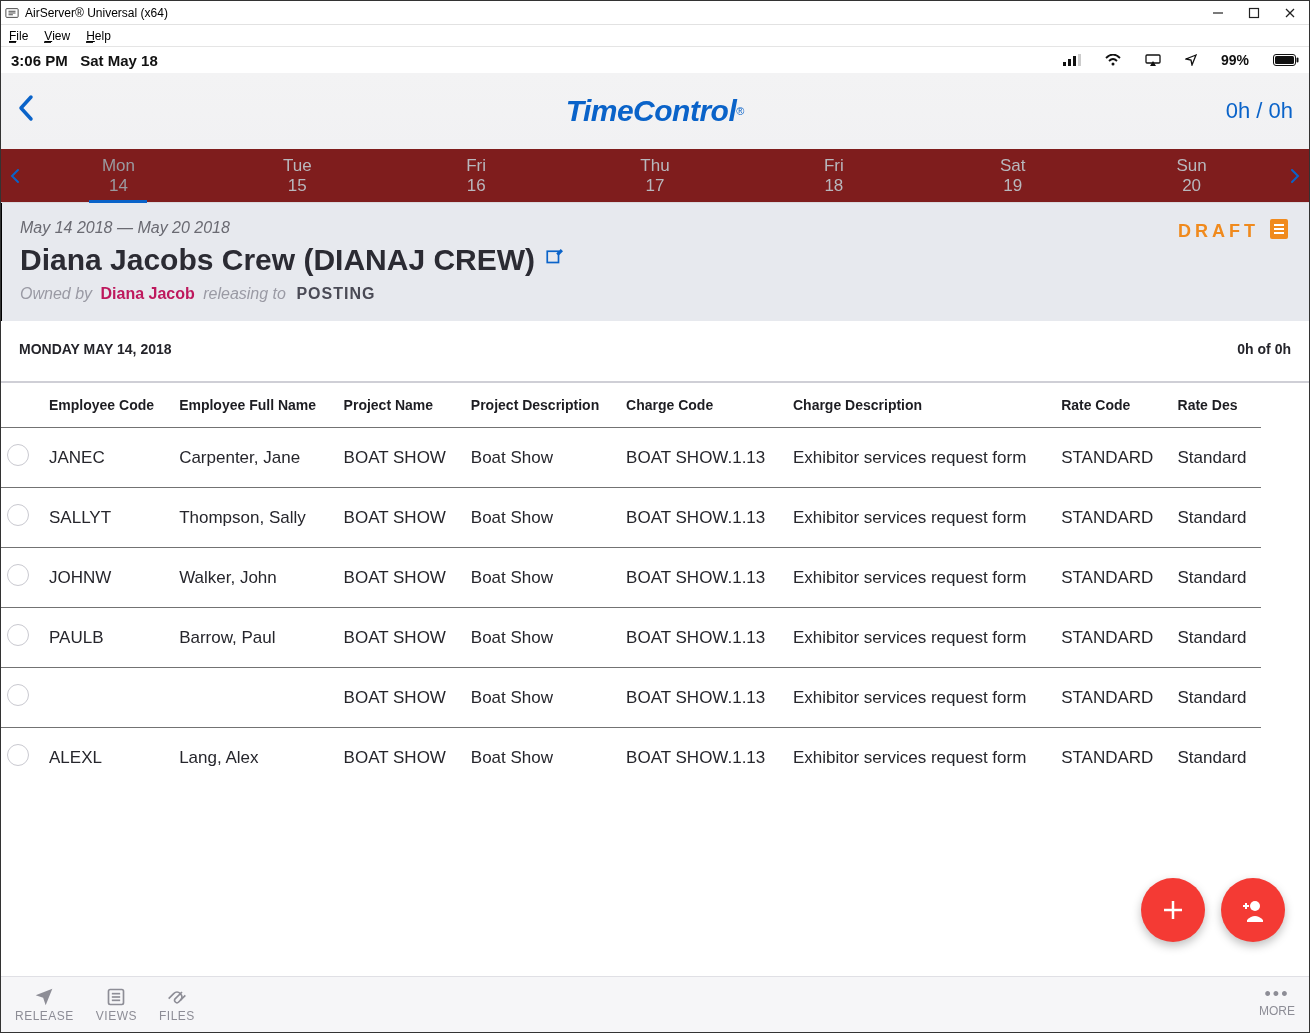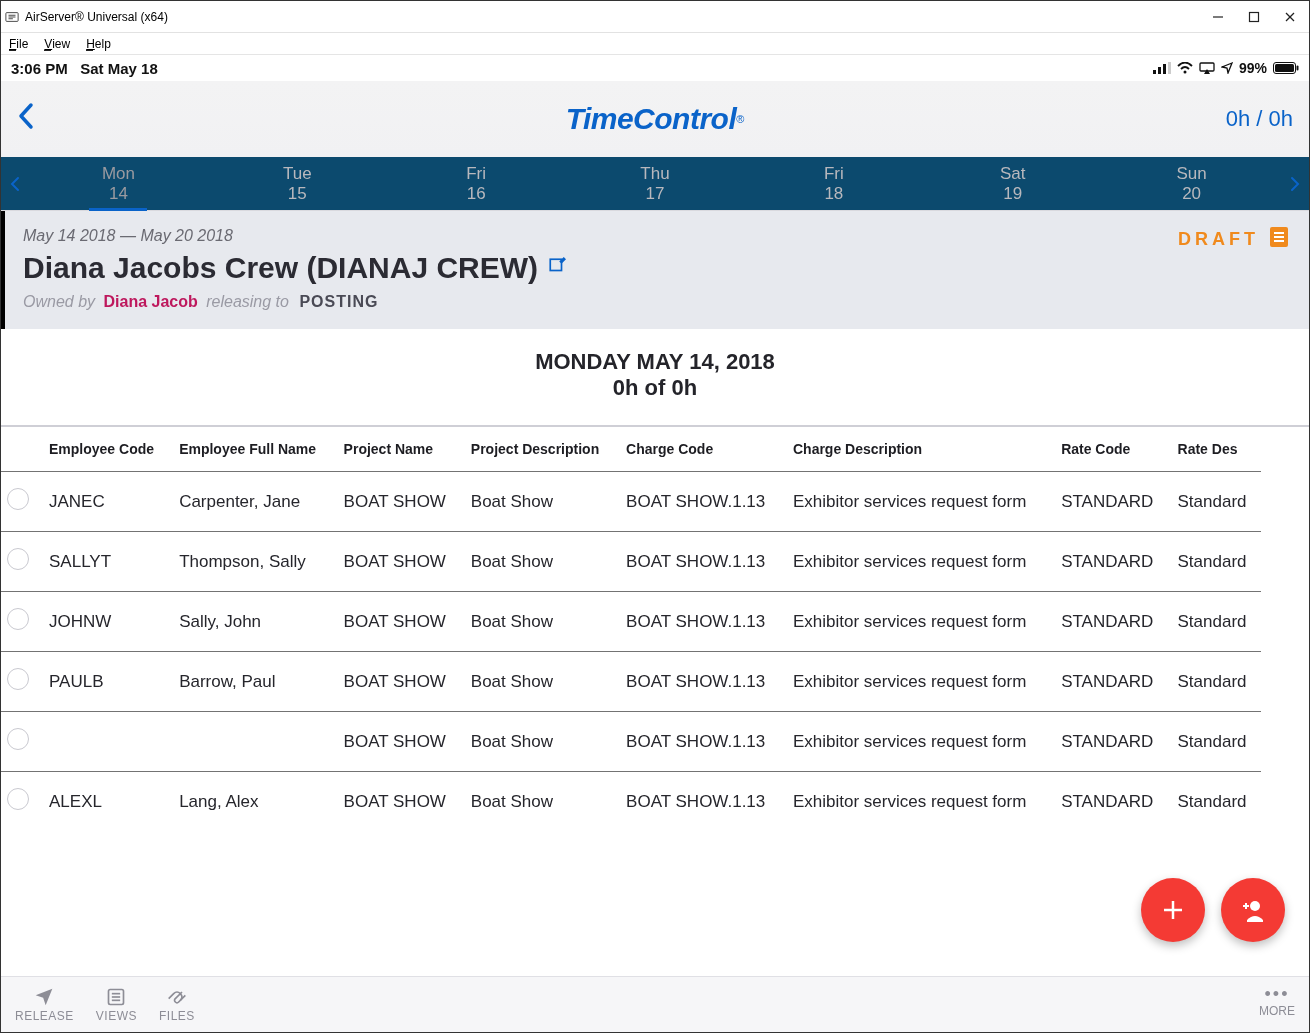--- a/index.html
+++ b/index.html
@@ -6,21 +6,21 @@
   body {
     font-family: -apple-system, BlinkMacSystemFont, "Segoe UI", Helvetica, Arial, sans-serif;
     width: 1310px;
     height: 1033px;
     background: #fff;
     overflow: hidden;
     border: 1px solid #333;
     position: relative;
   }
   .titlebar {
-    height: 32px;
+    height: 24px;
     background: #fff;
     display: flex;
     align-items: center;
     padding: 0 4px;
     font-size: 12px;
     border-bottom: 1px solid #e2e2e2;
     justify-content: space-between;
     text-align: right;
   }
   .titlebar .left { display:flex; align-items:center; gap:6px; }
@@ -41,65 +41,65 @@
   .menu-item { position:relative; }
   .menu-item::after { content:""; position:absolute; left:0; bottom:0; width:7px; border-bottom:1px solid #222;}
   .ios-status {
     height: 26px;
     display:flex; align-items:center; justify-content:space-between;
     padding: 0 10px;
     font-size: 15px;
     font-weight: 600;
     color:#111;
   }
-  .ios-status .right { display:flex; align-items:center; gap:6px; font-size:14px; }
+  .ios-status .right { display:flex; align-items:center; gap:24px; font-size:14px; }
   .wifi, .signal, .screencast, .location, .battery { display:inline-flex; }
   .app-header {
     height: 76px;
     background: linear-gradient(#f3f3f4,#f1f1f3);
     display:flex; align-items:center;
     position:relative;
     padding: 0 16px;
   }
   .back-chev { color:#0a63c9; font-size:30px; font-weight:600; }
   .app-title { position:absolute; left:50%; transform:translateX(-50%); }
   .app-title .tc { font-style: italic; font-weight: 800; font-size: 30px; color:#0a63c9; letter-spacing:-0.5px;}
   .app-title .r { font-size:11px; vertical-align: super; color:#0a63c9;}
   .hours-right { margin-left:auto; color:#0a63c9; font-size:22px; font-weight:500;}
   .week-strip {
     height: 54px;
-    background:#0c4a6e;
+    background:#7f1d1d;
     display:flex; align-items:stretch;
     border-bottom:1px solid #d9d9de;
     position:relative;
   }
   .week-nav { width:28px; display:flex; align-items:center; justify-content:center; color:#0a63c9; font-size:18px; }
   .days { flex:1; display:flex; }
   .day { flex:1; display:flex; flex-direction:column; align-items:center; justify-content:center; color:#b8b8bd; font-size:17px; line-height:1.15; cursor:pointer;}
   .day.selected { color:#9a9aa0; position:relative;}
   .day.selected::after { content:""; position:absolute; bottom:-1px; left:50%; transform:translateX(-50%); width:58px; height:3px; background:#0a63c9;}
   .sheet-header {
     background:#e7e9ee;
     padding: 16px 18px 18px 18px;
-    border-left: 4px solid #000000;
+    border-left: 1px solid #000000;
     position:relative;
   }
   .sheet-header .range { font-style: italic; color:#6a6a72; font-size:16px; margin-bottom:6px;}
   .sheet-header .title-row { display:flex; align-items:center; gap:10px;}
   .sheet-header h1 { font-size:30px; font-weight:700; color:#2b2b33;}
   .edit-ic { color:#0a63c9; width:18px; height:18px; }
   .owned-line { margin-top:8px; font-size:16px; color:#9a9aa4; font-style:italic;}
   .owned-line .owner { font-style:normal; color:#be185d; font-weight:600; margin:0 4px;}
   .owned-line .posting { font-style:normal; color:#4a4a55; font-weight:700; letter-spacing:1px; margin-left:6px;}
   .draft-badge { position:absolute; right:18px; top:14px; display:flex; align-items:center; gap:8px; color:#f08a1d; font-weight:700; letter-spacing:4px; font-size:18px;}
   .draft-badge .doc-ic { width:24px; height:24px; }
   .day-heading {
     display:flex; justify-content:space-between; align-items:center;
     padding: 20px 18px;
-    font-size:22px; font-weight:700; color:#24242a;flex-direction:column;
+    font-size:14px; font-weight:700; color:#24242a;
   }
   .day-heading .hrs { font-weight:700; }
   .table-wrap { border-top:2px solid #cfcfd6; overflow:hidden; margin-top:4px;}
   table { border-collapse: collapse; width: 1260px; }
   th { text-align:left; font-size:14px; font-weight:700; padding: 14px 8px 14px 8px; color:#1d1d22; white-space:nowrap;}
   td { font-size:17px; padding: 16px 8px; color:#26262c; border-top:1px solid #737373; white-space:nowrap;}
   .sel-col { width:40px; padding-left:6px !important; }
   .radio { width:22px; height:22px; border:1.5px solid #c9c9d0; border-radius:50%; display:inline-block;}
   .fab-row { position:absolute; right:24px; bottom:90px; display:flex; gap:16px;}
   .fab { width:64px; height:64px; border-radius:50%; background:#f43a34; display:flex; align-items:center; justify-content:center; box-shadow:0 4px 10px rgba(0,0,0,0.25);}
@@ -322,21 +322,21 @@
           <td>BOAT SHOW</td>
           <td>Boat Show</td>
           <td>BOAT SHOW.1.13</td>
           <td>Exhibitor services request form</td>
           <td>STANDARD</td>
           <td>Standard</td>
         </tr>
         <tr>
           <td class="sel-col"><span class="radio"></span></td>
           <td>JOHNW</td>
-          <td>Sally, John</td>
+          <td>Walker, John</td>
           <td>BOAT SHOW</td>
           <td>Boat Show</td>
           <td>BOAT SHOW.1.13</td>
           <td>Exhibitor services request form</td>
           <td>STANDARD</td>
           <td>Standard</td>
         </tr>
         <tr>
           <td class="sel-col"><span class="radio"></span></td>
           <td>PAULB</td>

